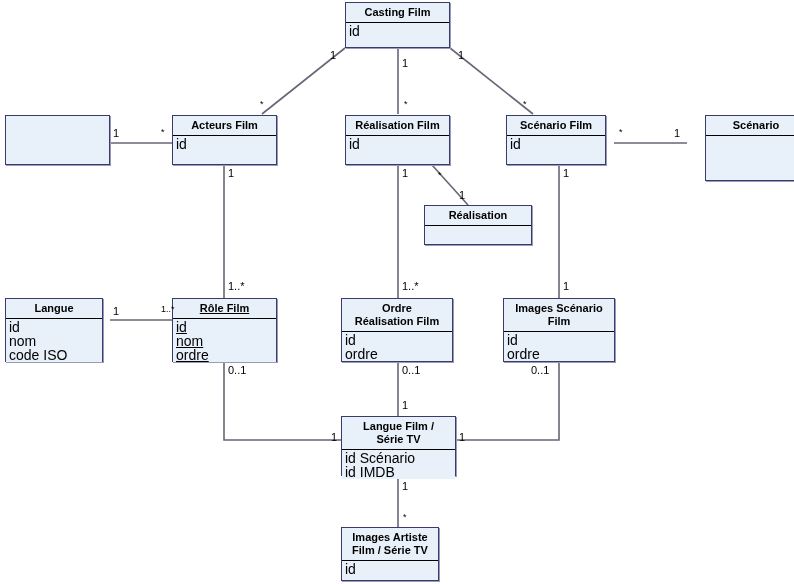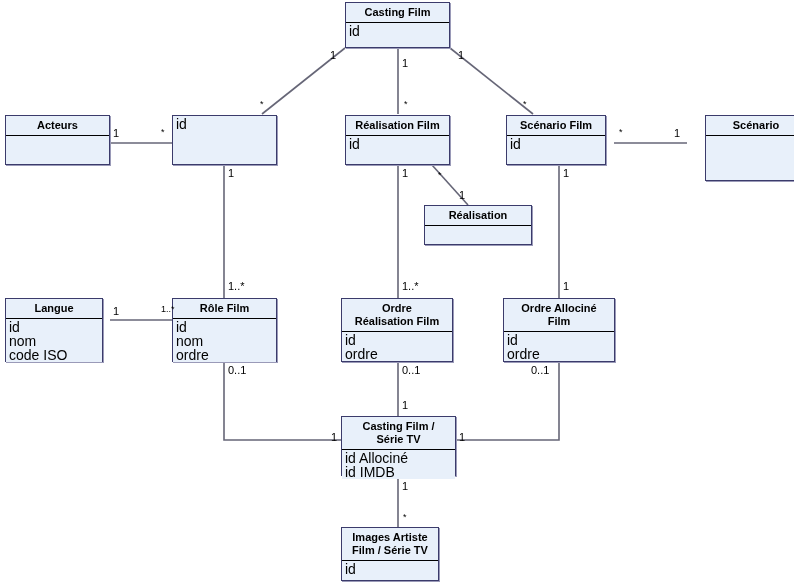--- a/index.html
+++ b/index.html
@@ -112,25 +112,25 @@
   </svg>
 
   <div class="entity" style="left:345px; top:2px; width:105px; height:46px;">
     <div class="ent-title">Casting Film</div>
     <div class="ent-body">
       <div class="ent-attr">id</div>
     </div>
   </div>
 
   <div class="entity" style="left:5px; top:115px; width:105px; height:50px;">
-    <div class="ent-title">Acteurs</div>
     <div class="ent-body"></div>
   </div>
 
   <div class="entity" style="left:172px; top:115px; width:105px; height:50px;">
+    <div class="ent-title">Acteurs Film</div>
     <div class="ent-body">
       <div class="ent-attr">id</div>
     </div>
   </div>
 
   <div class="entity" style="left:345px; top:115px; width:105px; height:50px;">
     <div class="ent-title">Réalisation Film</div>
     <div class="ent-body">
       <div class="ent-attr">id</div>
     </div>
@@ -155,52 +155,52 @@
 
   <div class="entity" style="left:5px; top:298px; width:98px; height:64px;">
     <div class="ent-title">Langue</div>
     <div class="ent-body">
       <div class="ent-attr">id</div>
       <div class="ent-attr">nom</div>
       <div class="ent-attr">code ISO</div>
     </div>
   </div>
 
-  <div class="entity" style="left:172px; top:298px; width:105px; height:64px;">
+  <div class="entity" style="left:172px; top:298px; width:105px; height:64px;text-decoration:underline;">
     <div class="ent-title">Rôle Film</div>
     <div class="ent-body">
       <div class="ent-attr">id</div>
       <div class="ent-attr">nom</div>
       <div class="ent-attr">ordre</div>
     </div>
   </div>
 
   <div class="entity" style="left:341px; top:298px; width:112px; height:64px;">
     <div class="ent-title">Ordre
 Réalisation Film</div>
     <div class="ent-body">
       <div class="ent-attr">id</div>
       <div class="ent-attr">ordre</div>
     </div>
   </div>
 
   <div class="entity" style="left:503px; top:298px; width:112px; height:64px;">
-    <div class="ent-title">Ordre Allociné
+    <div class="ent-title">Images Scénario
 Film</div>
     <div class="ent-body">
       <div class="ent-attr">id</div>
       <div class="ent-attr">ordre</div>
     </div>
   </div>
 
   <div class="entity" style="left:341px; top:416px; width:115px; height:60px;">
-    <div class="ent-title">Casting Film /
+    <div class="ent-title">Langue Film /
 Série TV</div>
     <div class="ent-body">
-      <div class="ent-attr">id Allociné</div>
+      <div class="ent-attr">id Scénario</div>
       <div class="ent-attr">id IMDB</div>
     </div>
   </div>
 
   <div class="entity" style="left:341px; top:527px; width:98px; height:54px;">
     <div class="ent-title">Images Artiste
 Film / Série TV</div>
     <div class="ent-body">
       <div class="ent-attr">id</div>
     </div>

